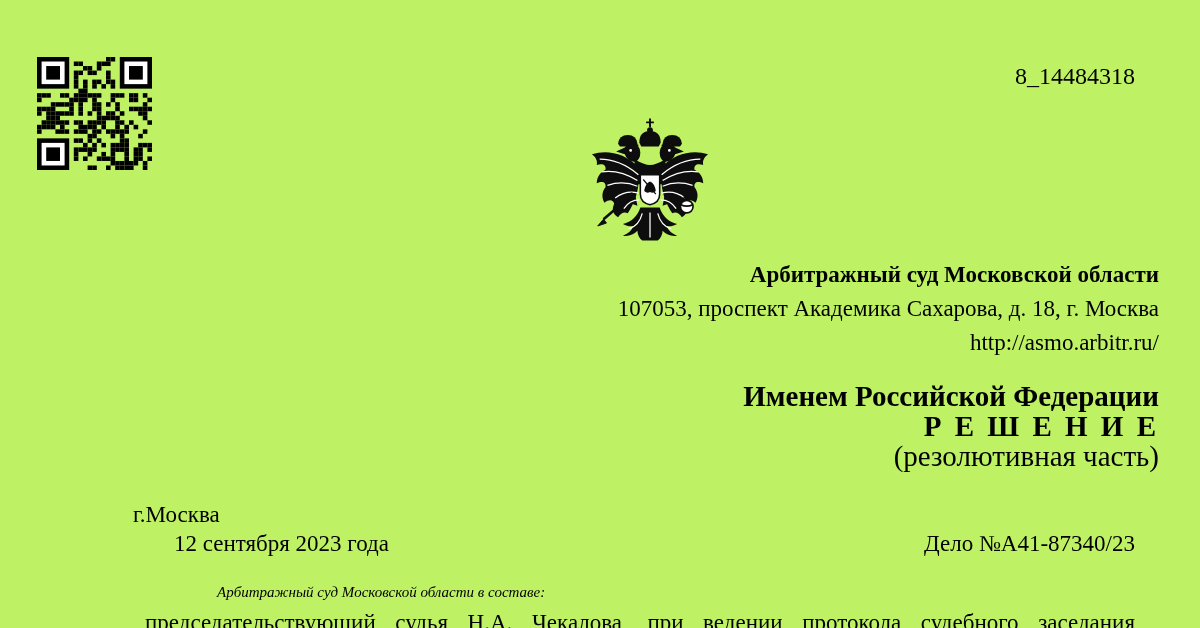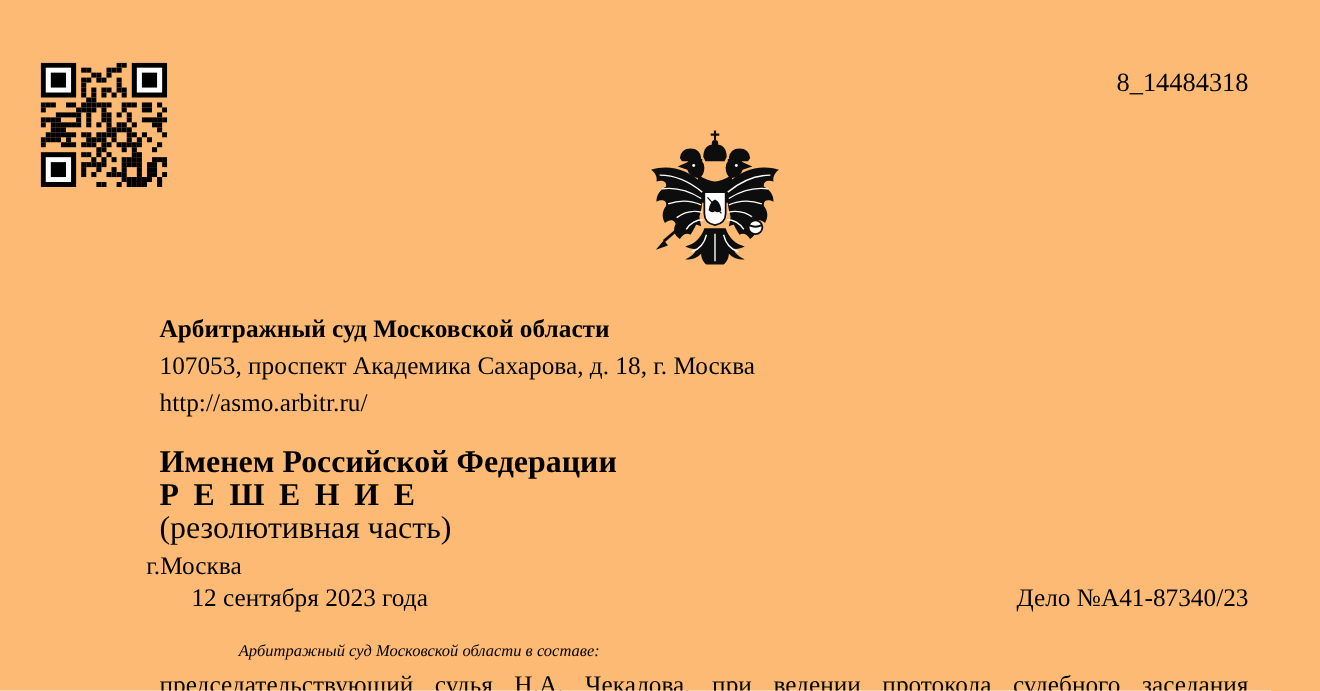--- a/index.html
+++ b/index.html
@@ -1,21 +1,21 @@
 <!DOCTYPE html>
 <html><head>
 <meta charset="utf-8">
 <style>
   * { margin: 0; padding: 0; box-sizing: border-box; }
   html, body { width: 1200px; height: 628px; overflow: hidden; background: #ffffff; }
   .page {
     position: relative;
     width: 1200px;
     height: 628px;
-    background: #fdba74;
+    background: #bef264;
     color: #000000;
     font-family: "Liberation Serif", "DejaVu Serif", serif;
     overflow: hidden;
   }
   .qr {
     position: absolute;
     left: 37px; top: 57px;
     width: 115px; height: 113px;
   }
   .qr svg { width: 100%; height: 100%; display: block; }
@@ -29,22 +29,21 @@
   .emblem {
     position: absolute;
     left: 590px; top: 116px;
     width: 120px; height: 127px;
   }
   .emblem svg { width: 100%; height: 100%; display: block; }
   .center-col {
     position: absolute;
     left: 145px;
     width: 1014px;
-    text-align: left;
-    margin-top: 24px;
+    text-align: right;
   }
   .header-block { top: 258px; font-size: 23px; line-height: 34px; }
   .header-block .court-name { font-weight: bold; }
   .header-block .website { font-weight: normal; }
   .title-block { top: 381px; font-size: 29px; line-height: 30px; }
   .title-block .in-the-name { font-weight: bold; }
   .title-block .decision { font-weight: bold; letter-spacing: 3px; }
   .line-city {
     position: absolute;
     left: 133px; top: 500px;

